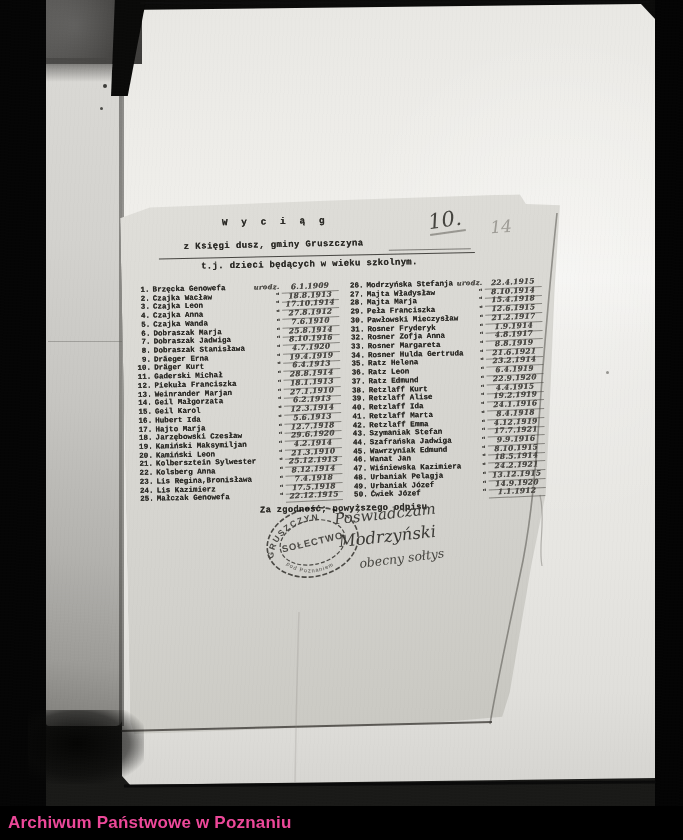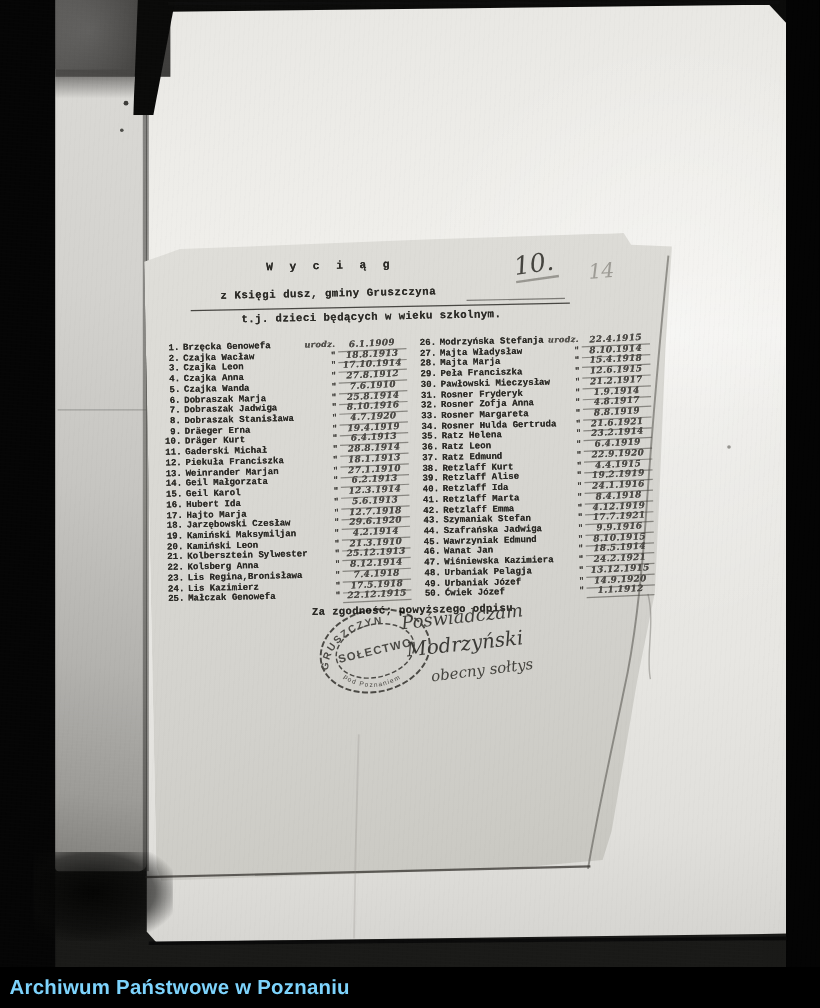--- a/index.html
+++ b/index.html
@@ -79,21 +79,21 @@
   
   .edges{position:absolute;left:0;top:0;pointer-events:none;}
   .grain{position:absolute;inset:0;pointer-events:none;opacity:.55;
     background-image:repeating-linear-gradient(3deg,rgba(255,255,255,.012) 0 1px,transparent 1px 3px),
                      repeating-linear-gradient(93deg,rgba(0,0,0,.02) 0 1px,transparent 1px 4px);}
   .vignette{position:absolute;inset:0;pointer-events:none;
     background:radial-gradient(120% 100% at 50% 42%,transparent 68%,rgba(0,0,0,.16) 92%,rgba(0,0,0,.35));}
   
   .caption{position:absolute;left:0;bottom:0;width:683px;height:34px;background:#000;
            display:flex;align-items:center;}
-  .caption span{color:#7dd3fc;font-weight:bold;font-size:17px;margin-left:8px;letter-spacing:.2px;}
+  .caption span{color:#ec4899;font-weight:bold;font-size:17px;margin-left:8px;letter-spacing:.2px;}
 </style>
 </head>
 <body>
 
 <div class="stage">
   <div class="photo">
     <div class="backing"></div>
     <div class="left-black"></div>
     <div class="right-black"></div>
     <div class="strip"></div>

